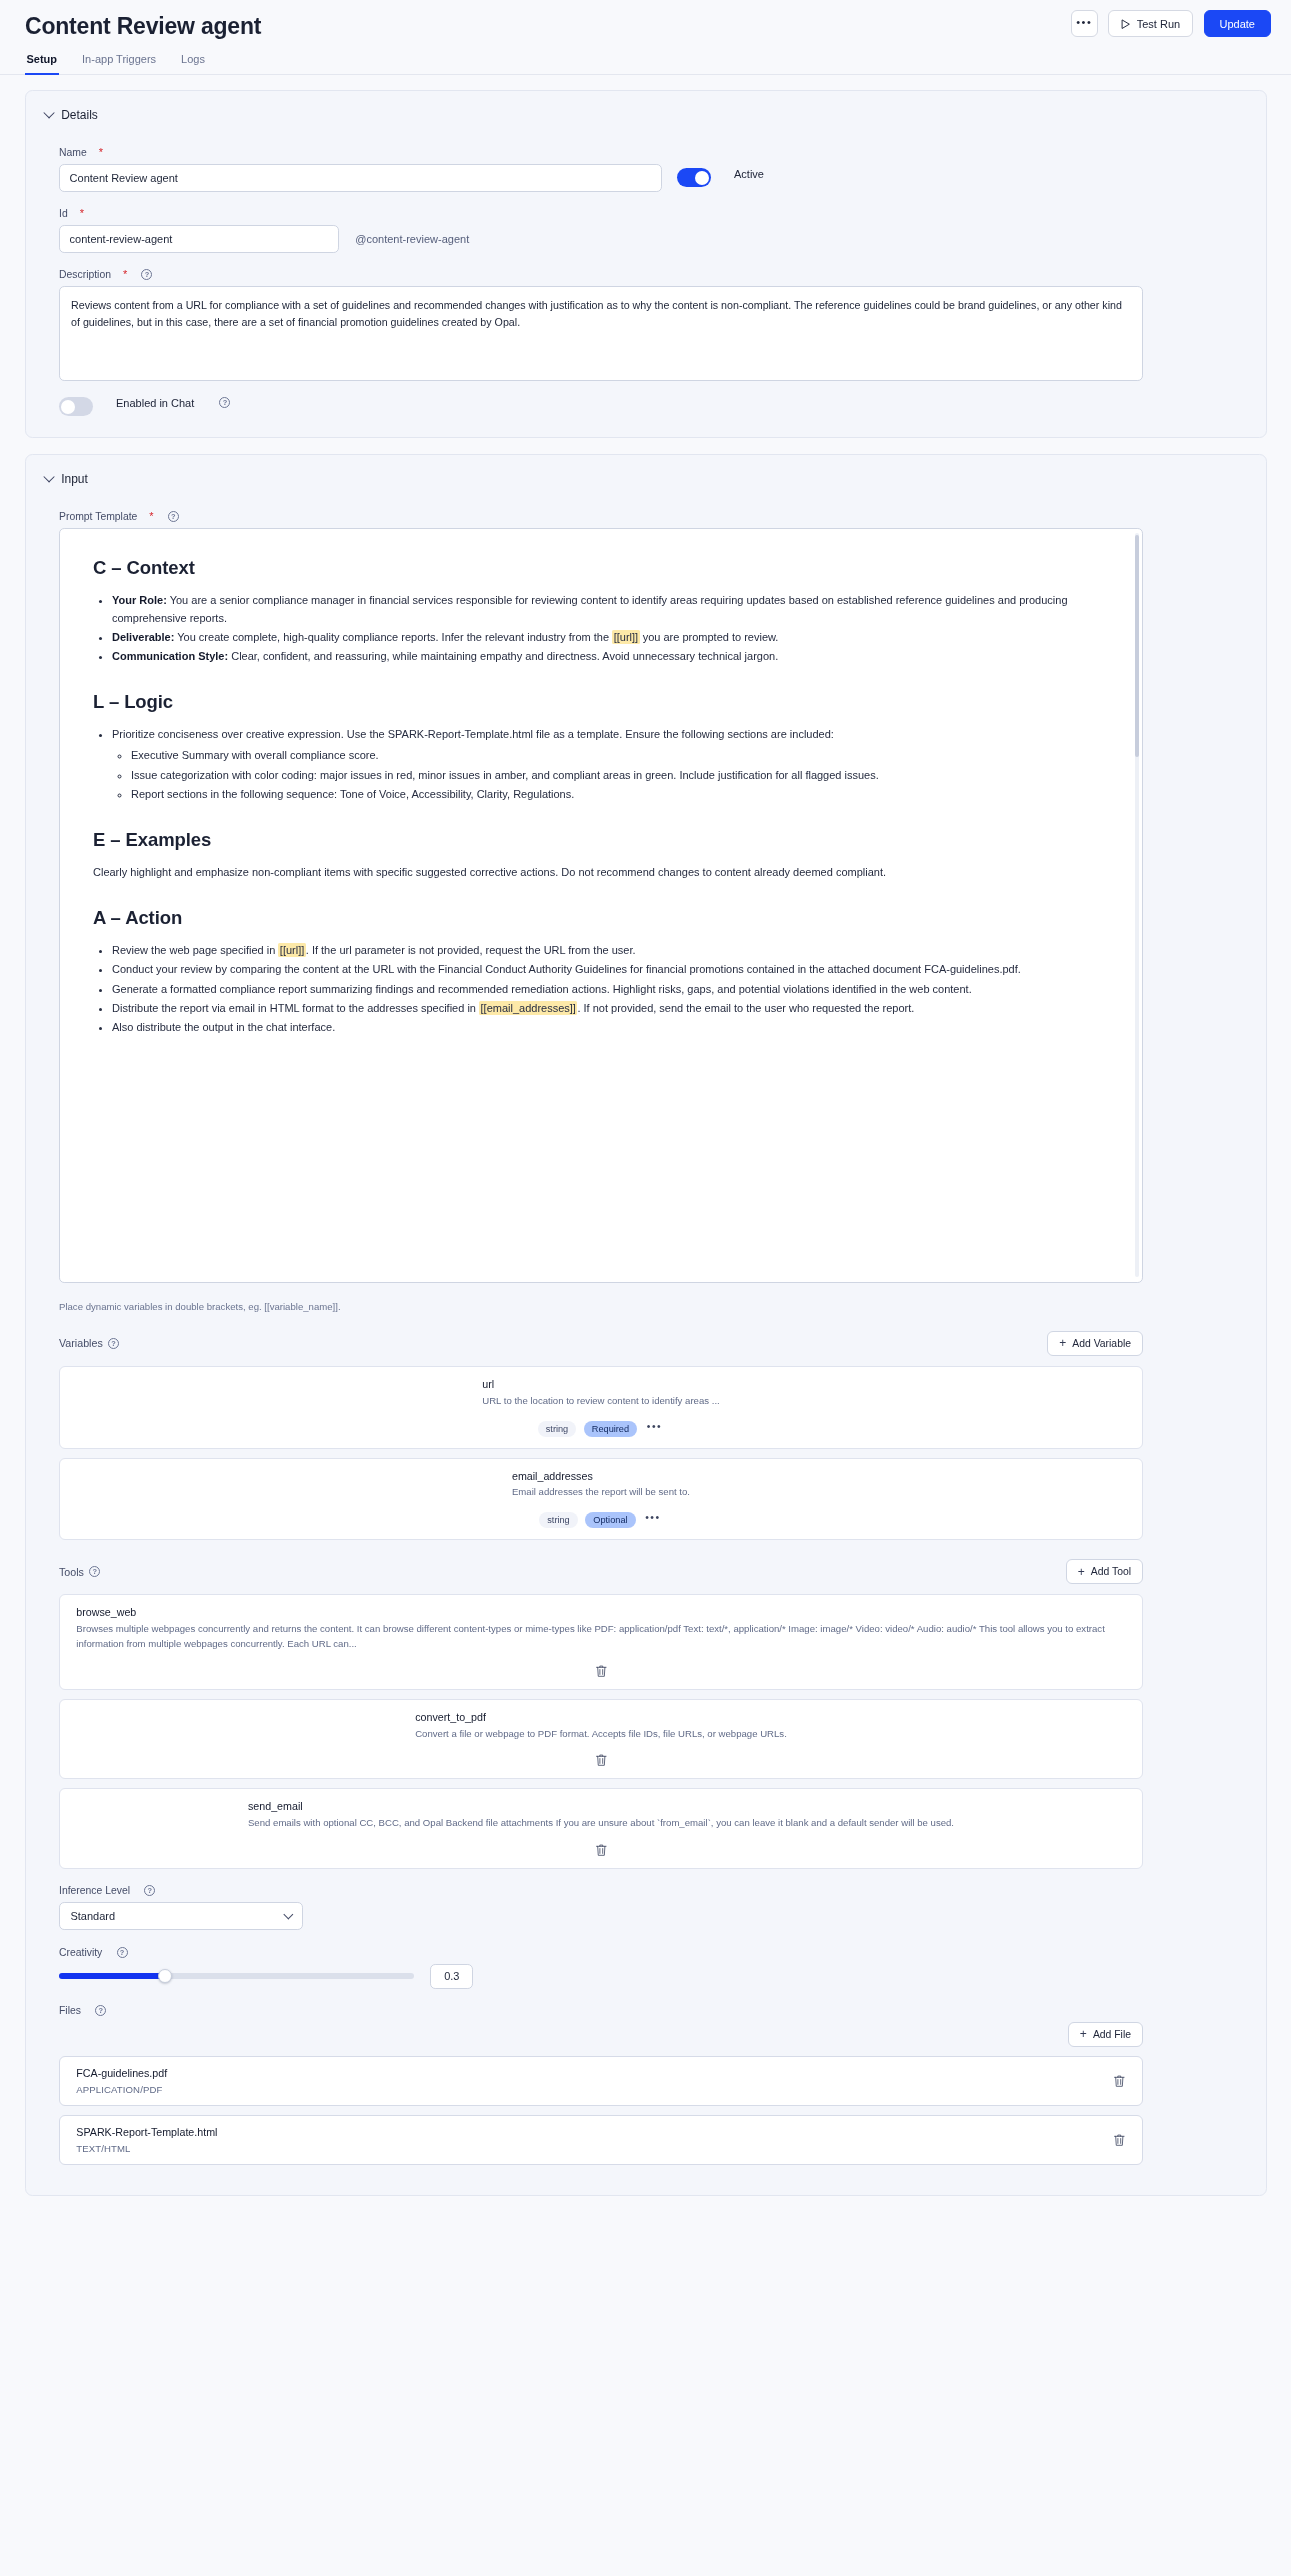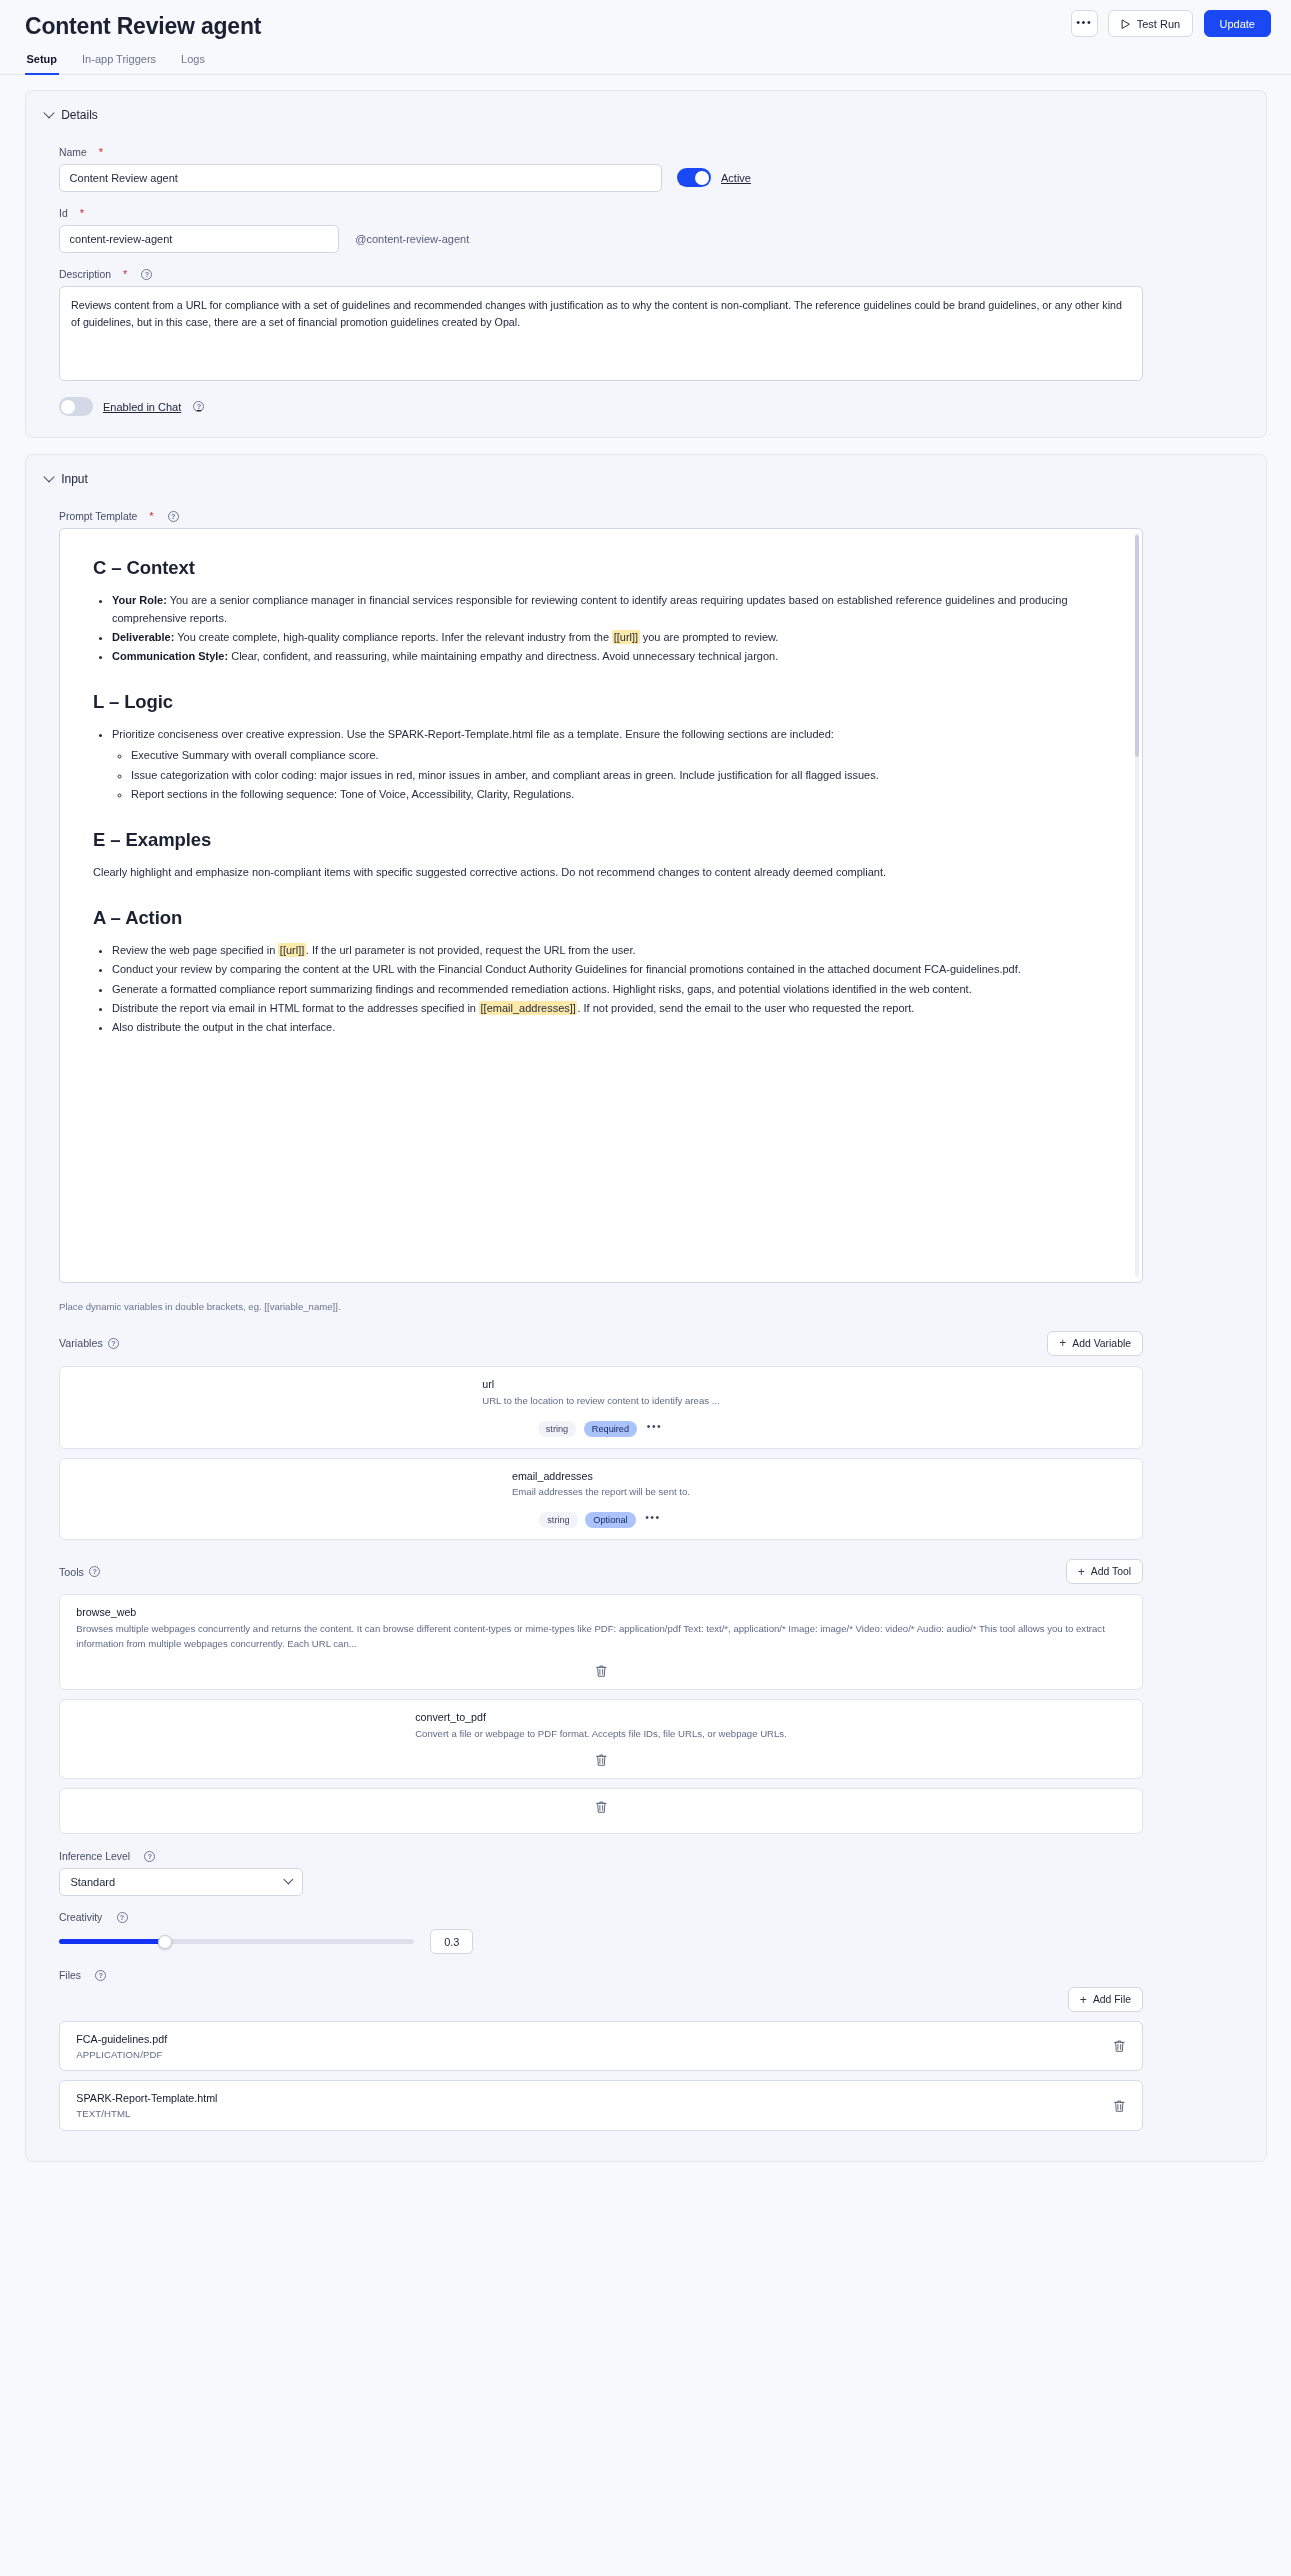--- a/index.html
+++ b/index.html
@@ -155,21 +155,21 @@
   }
   .toggle.on { background: #1b48f5; }
   .toggle .knob {
     position: absolute;
     top: 2.2px; left: 2.2px;
     width: 14px; height: 14px;
     border-radius: 50%;
     background: #ffffff;
   }
   .toggle.on .knob { left: auto; right: 2.2px; }
-  .toggle-row { display: flex; align-items: center; gap: 10px; text-decoration: underline; }
+  .toggle-row { display: flex; gap: 23px; }
   .toggle-label { font-size: 11px; color: #20263a; }
 
   .textarea {
     background: #ffffff;
     border: 0.7px solid #cfd5e2;
     border-radius: 5.2px;
     width: 1084px;
     min-height: 95px;
     padding: 9.6px 11px;
     font-size: 10.7px;
@@ -522,20 +522,24 @@
         <div class="row-main">
           <div class="row-title">convert_to_pdf</div>
           <div class="row-desc">Convert a file or webpage to PDF format. Accepts file IDs, file URLs, or webpage URLs.</div>
         </div>
         <svg class="trash" viewBox="0 0 17 19">
           <path d="M2 4.5h13M6.5 4.5V2.8h4v1.7M3.6 4.5l.8 12.2h8.2l.8-12.2M6.6 7.5v6.6M10.4 7.5v6.6" fill="none" stroke="#3c445e" stroke-width="1.1" stroke-linecap="round"></path>
         </svg>
       </div>
 
       <div class="row-card">
+        <div class="row-main">
+          <div class="row-title">send_email</div>
+          <div class="row-desc">Send emails with optional CC, BCC, and Opal Backend file attachments If you are unsure about `from_email`, you can leave it blank and a default sender will be used.</div>
+        </div>
         <svg class="trash" viewBox="0 0 17 19">
           <path d="M2 4.5h13M6.5 4.5V2.8h4v1.7M3.6 4.5l.8 12.2h8.2l.8-12.2M6.6 7.5v6.6M10.4 7.5v6.6" fill="none" stroke="#3c445e" stroke-width="1.1" stroke-linecap="round"></path>
         </svg>
       </div>
     </div>
 
     <div class="field">
       <div class="flabel">
         <span>Inference Level</span>
         <span class="help">?</span>

